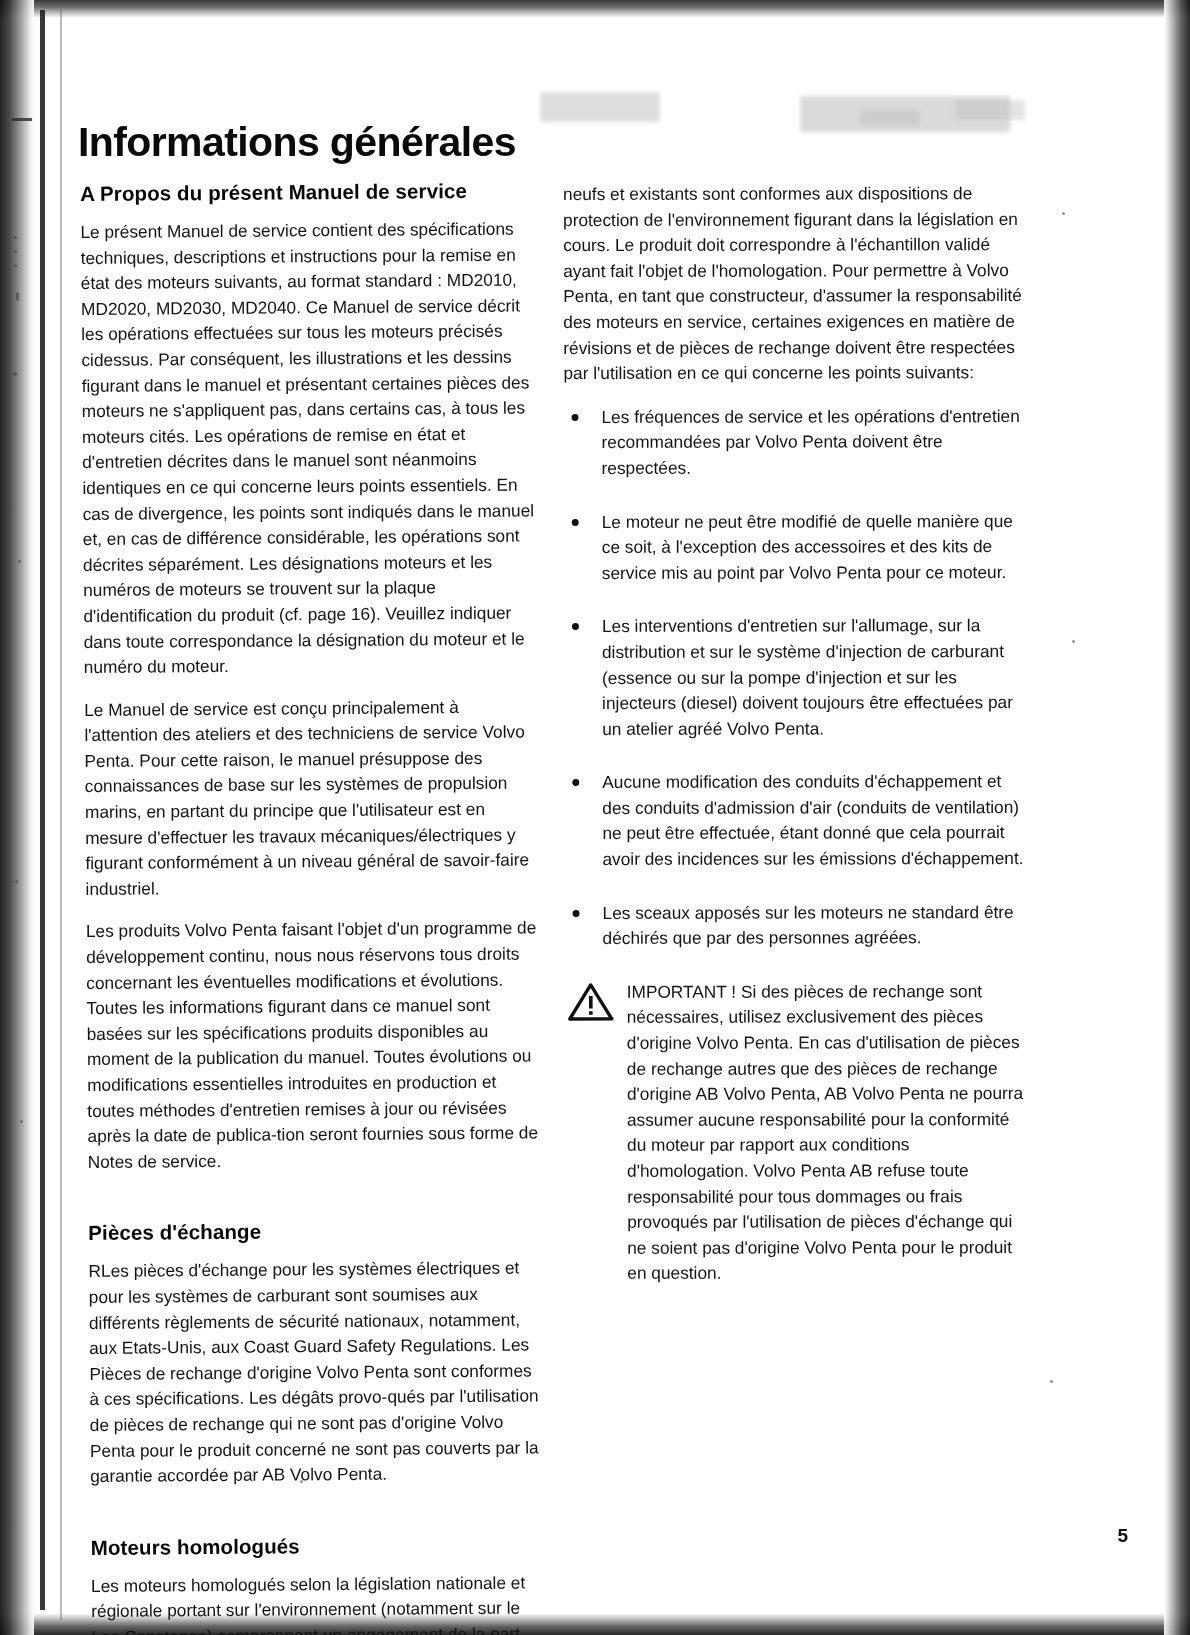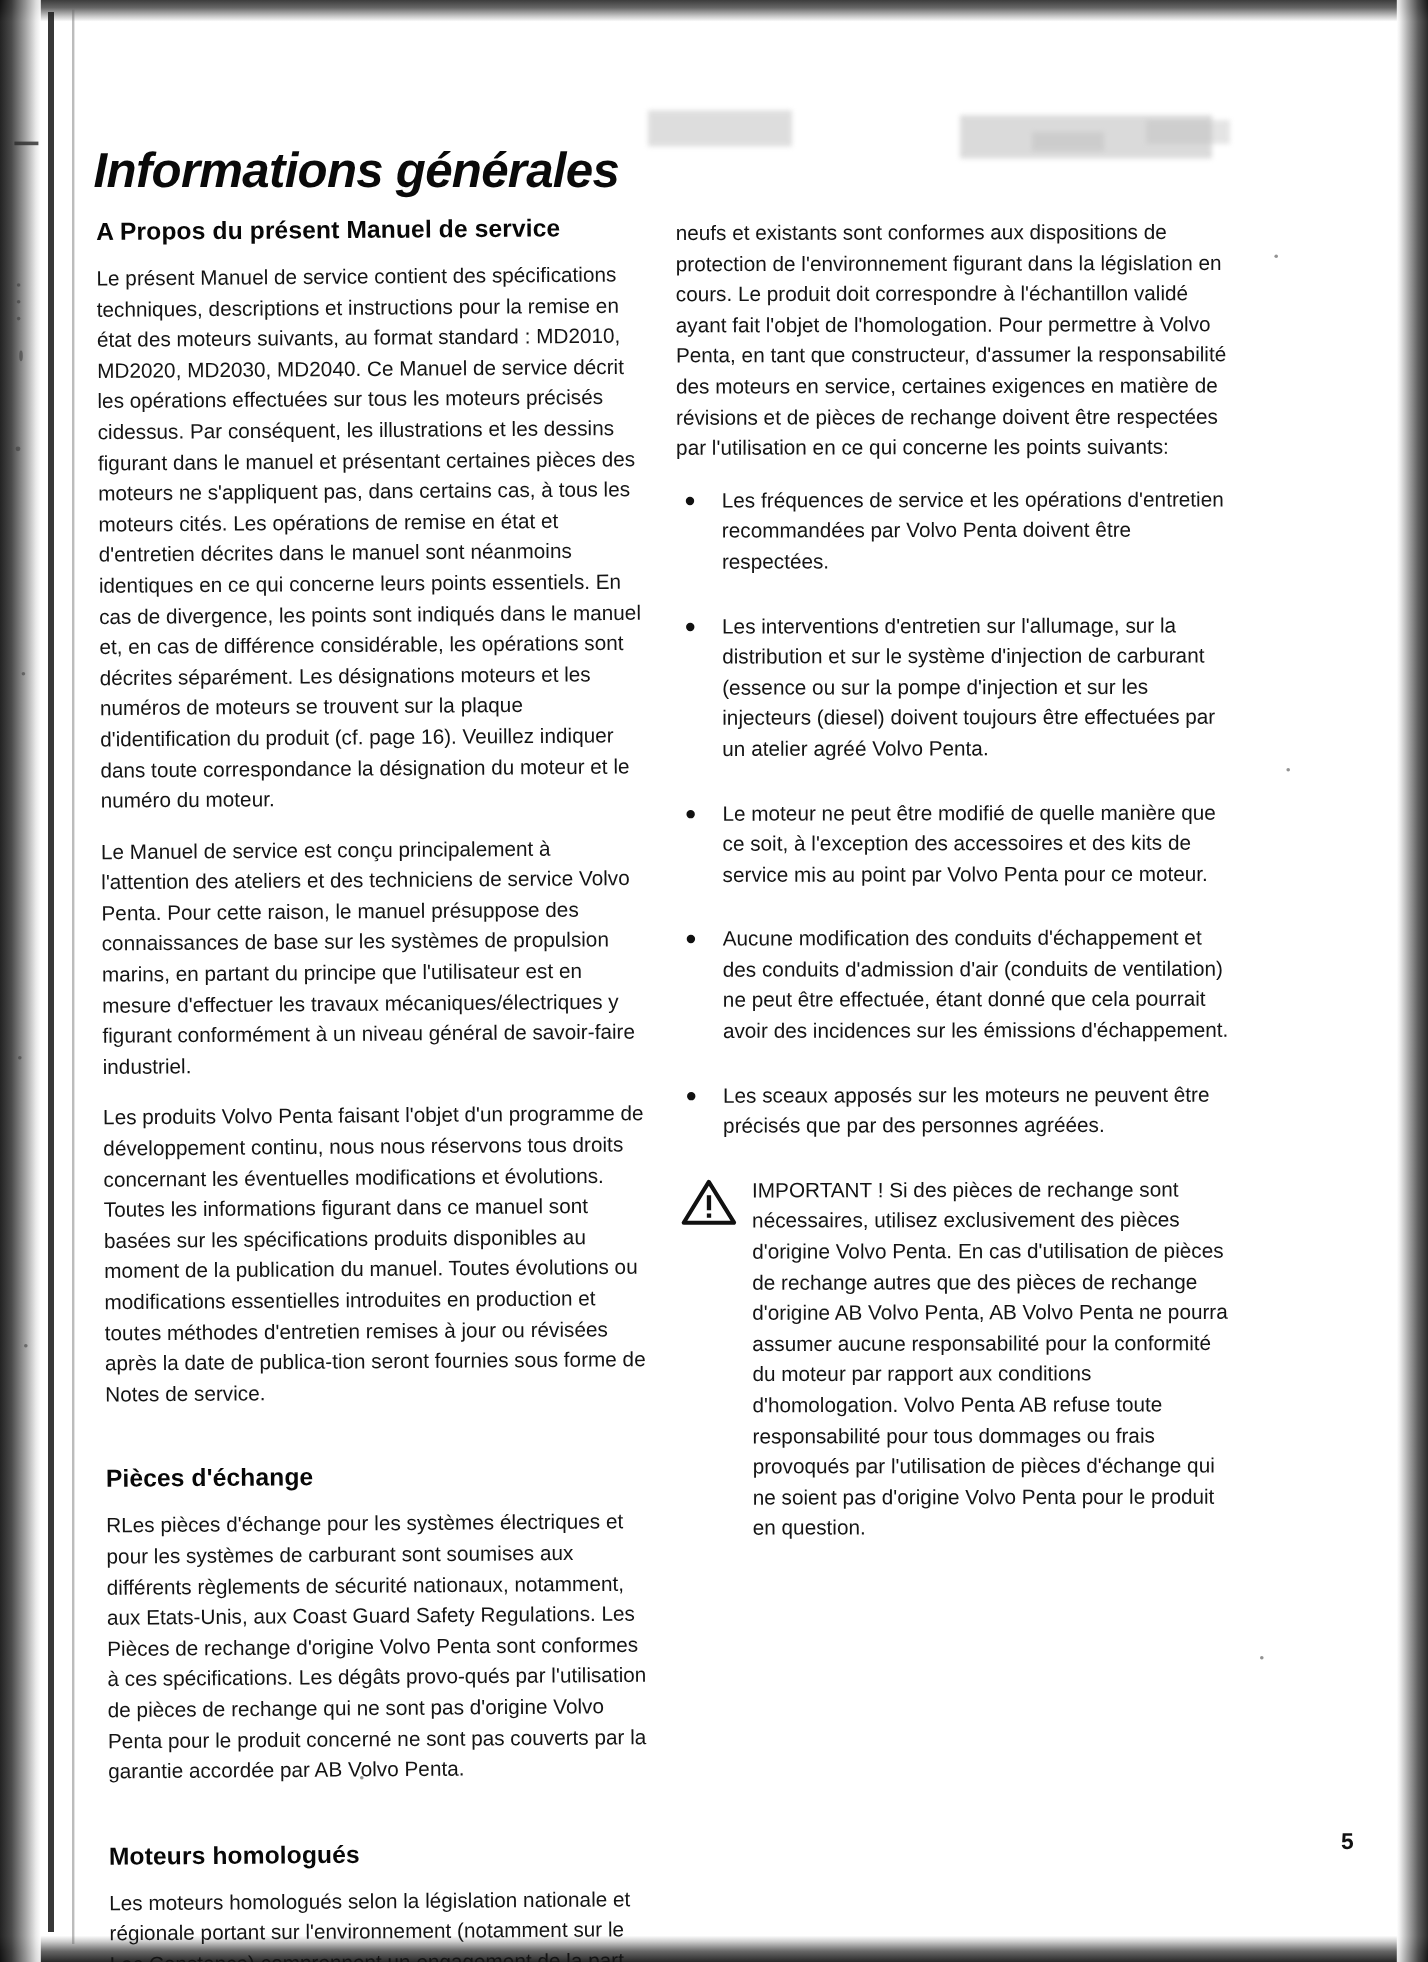--- a/index.html
+++ b/index.html
@@ -63,21 +63,20 @@
     top: 0; left: 0;
     width: 1190px; height: 1635px;
   }
 
   .doc-title {
     position: absolute;
     left: 78px;
     top: 92px;
     font-size: 41px;
     font-weight: bold;
-    font-style: italic;
     letter-spacing: -0.6px;
     color: #0a0a0a;
   }
 
   .col {
     position: absolute;
     top: 182px;
     width: 452px;
   }
   .col-left  { left: 80px; }
@@ -210,33 +209,33 @@
 
       <p class="body">neufs et existants sont conformes aux dispositions de protection de l'environnement figurant dans la législation en cours. Le produit doit correspondre à l'échantillon validé ayant fait l'objet de l'homologation. Pour permettre à Volvo Penta, en tant que constructeur, d'assumer la responsabilité des moteurs en service, certaines exigences en matière de révisions et de pièces de rechange doivent être respectées par l'utilisation en ce qui concerne les points suivants:</p>
 
       <ul class="bullets">
         <li>
           <span class="dot"></span>
           <span>Les fréquences de service et les opérations d'entretien recommandées par Volvo Penta doivent être respectées.</span>
         </li>
         <li>
           <span class="dot"></span>
+          <span>Le moteur ne peut être modifié de quelle manière que ce soit, à l'exception des accessoires et des kits de service mis au point par Volvo Penta pour ce moteur.</span>
+        </li>
+        <li>
+          <span class="dot"></span>
           <span>Les interventions d'entretien sur l'allumage, sur la distribution et sur le système d'injection de carburant (essence ou sur la pompe d'injection et sur les injecteurs (diesel) doivent toujours être effectuées par un atelier agréé Volvo Penta.</span>
         </li>
         <li>
           <span class="dot"></span>
-          <span>Le moteur ne peut être modifié de quelle manière que ce soit, à l'exception des accessoires et des kits de service mis au point par Volvo Penta pour ce moteur.</span>
-        </li>
-        <li>
-          <span class="dot"></span>
           <span>Aucune modification des conduits d'échappement et des conduits d'admission d'air (conduits de ventilation) ne peut être effectuée, étant donné que cela pourrait avoir des incidences sur les émissions d'échappement.</span>
         </li>
         <li>
           <span class="dot"></span>
-          <span>Les sceaux apposés sur les moteurs ne peuvent être précisés que par des personnes agréées.</span>
+          <span>Les sceaux apposés sur les moteurs ne standard être déchirés que par des personnes agréées.</span>
         </li>
       </ul>
 
       <div class="important">
         <span class="warn-icon">
           <svg width="48" height="40" viewBox="0 0 48 40" aria-hidden="true">
             <polygon points="24,3 45,37 3,37" fill="none" stroke="#111111" stroke-width="3.4" stroke-linejoin="round"></polygon>
             <rect x="22.3" y="14" width="3.6" height="12.5" fill="#111111"></rect>
             <rect x="22.3" y="29.3" width="3.6" height="3.6" fill="#111111"></rect>
           </svg>

